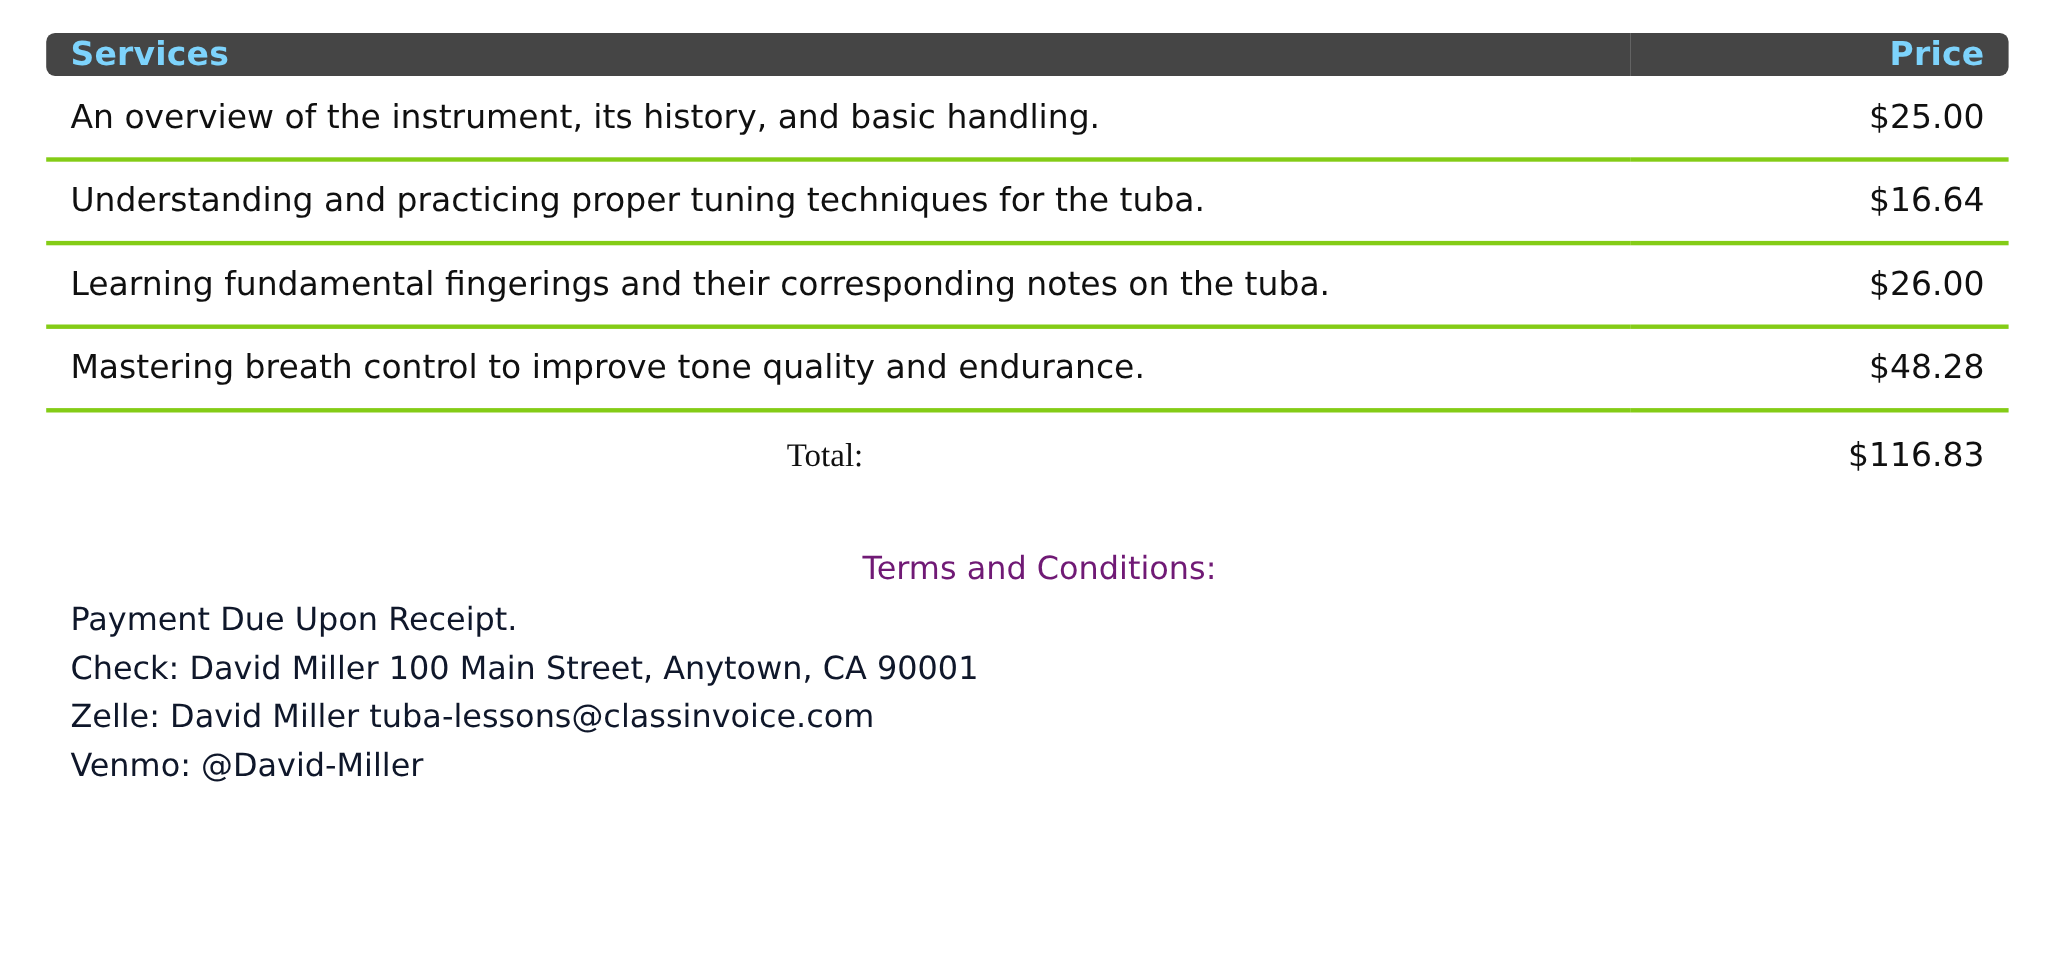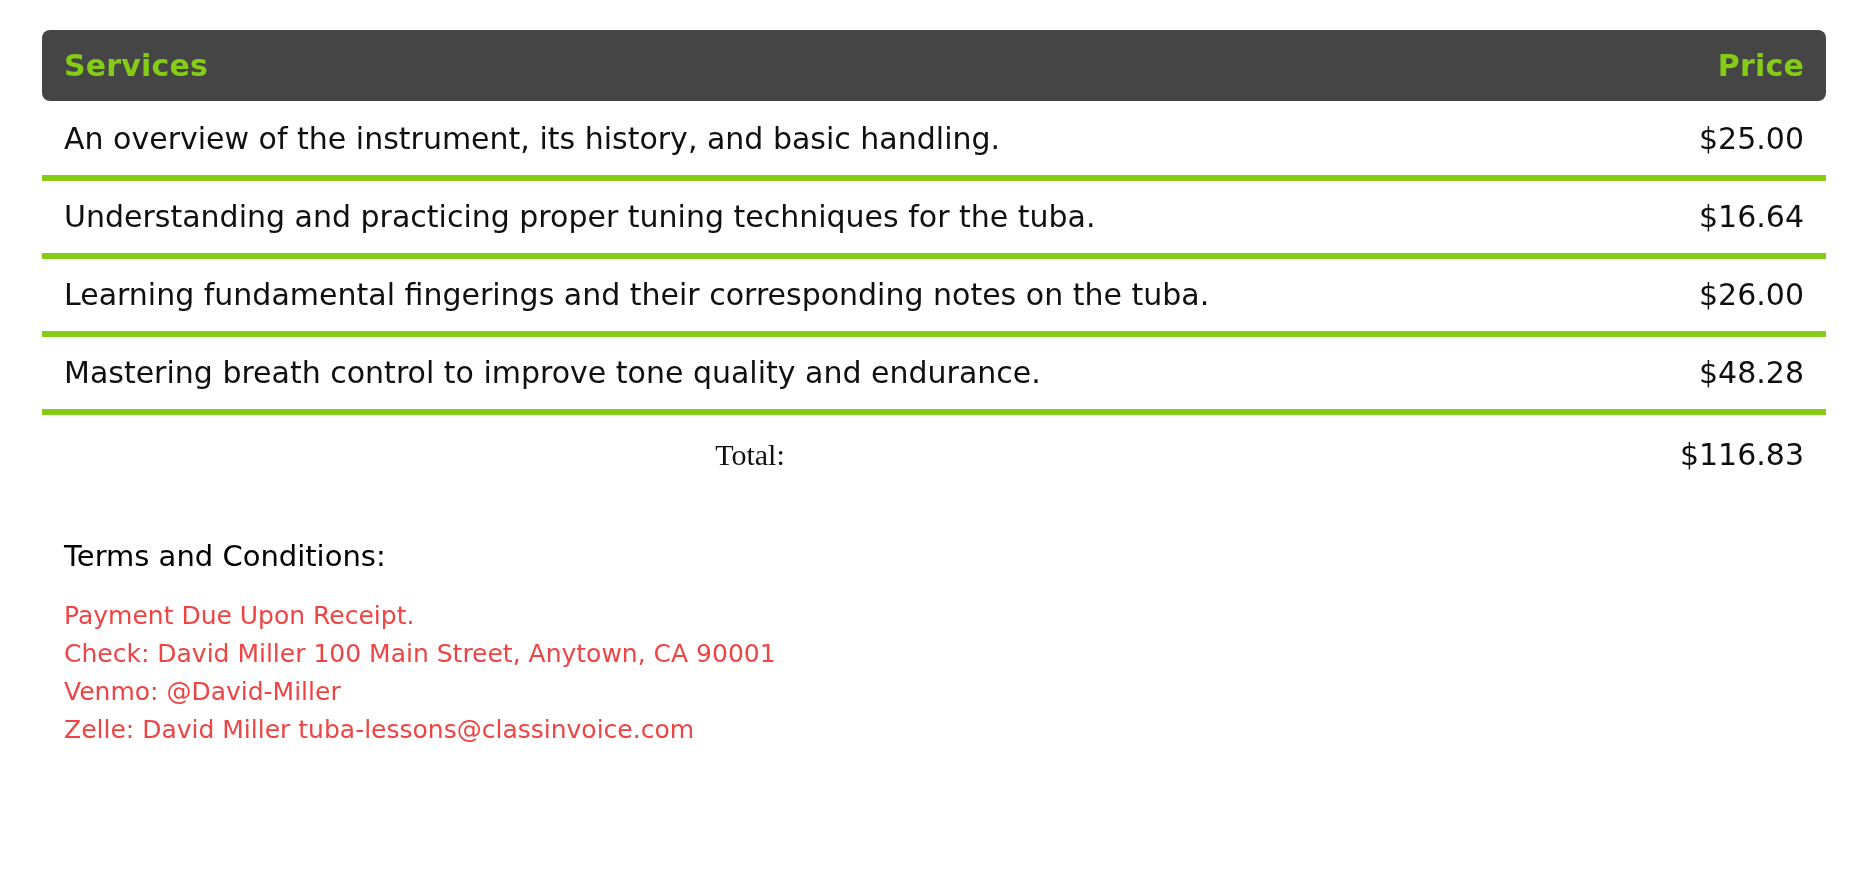--- a/index.html
+++ b/index.html
@@ -19,38 +19,38 @@
     width: 1868px;
     padding: 30px 42px 0 42px;
   }
   table.services {
     width: 100%;
     border-collapse: collapse;
     table-layout: fixed;
   }
   table.services thead th {
     background: #454545;
-    color: #84cc16;
+    color: #7dd3fc;
     font-size: 30px;
     font-weight: bold;
-    padding: 18px 22px;
+    padding: 2px 22px;
     text-align: left;
     letter-spacing: 0.2px;
   }
   table.services thead th.price-col {
     text-align: right;
   }
   .rounded-left  { border-top-left-radius: 8px; border-bottom-left-radius: 8px; }
   .rounded-right { border-top-right-radius: 8px; border-bottom-right-radius: 8px; }
 
   table.services tbody td {
     font-size: 30px;
     font-weight: 400;
     padding: 18px 22px 19px 22px;
-    border-bottom: 6px solid #84cc16;
+    border-bottom: 4px solid #84cc16;
     text-align: left;
     color: #101010;
     white-space: nowrap;
     overflow: hidden;
     text-overflow: ellipsis;
   }
   table.services tbody td.price-cell {
     text-align: right;
     white-space: nowrap;
   }
@@ -71,26 +71,27 @@
   .total-row td.total-value {
     text-align: right;
   }
 
   .terms {
     margin-top: 48px;
     padding-left: 22px;
   }
   .terms-title {
     font-size: 29px;
-    color: #000000;
-    margin-bottom: 24px;
+    color: #701a75;
+    margin-bottom: 8px;
+    text-align: center;
   }
   .terms-line {
-    font-size: 25px;
-    color: #ef4444;
+    font-size: 29px;
+    color: #0f172a;
     line-height: 1.52;
     white-space: nowrap;
   }
 </style>
 </head>
 <body>
 
 <div class="invoice">
 
   <table class="services">
@@ -121,17 +122,17 @@
         <td class="total-label">Total:</td>
         <td class="total-value">$116.83</td>
       </tr>
     </tbody>
   </table>
 
   <div class="terms">
     <div class="terms-title">Terms and Conditions:</div>
     <div class="terms-line">Payment Due Upon Receipt.</div>
     <div class="terms-line">Check: David Miller 100 Main Street, Anytown, CA 90001</div>
+    <div class="terms-line">Zelle: David Miller tuba-lessons@classinvoice.com</div>
     <div class="terms-line">Venmo: @David-Miller</div>
-    <div class="terms-line">Zelle: David Miller tuba-lessons@classinvoice.com</div>
   </div>
 
 </div>
 
 </body></html>

